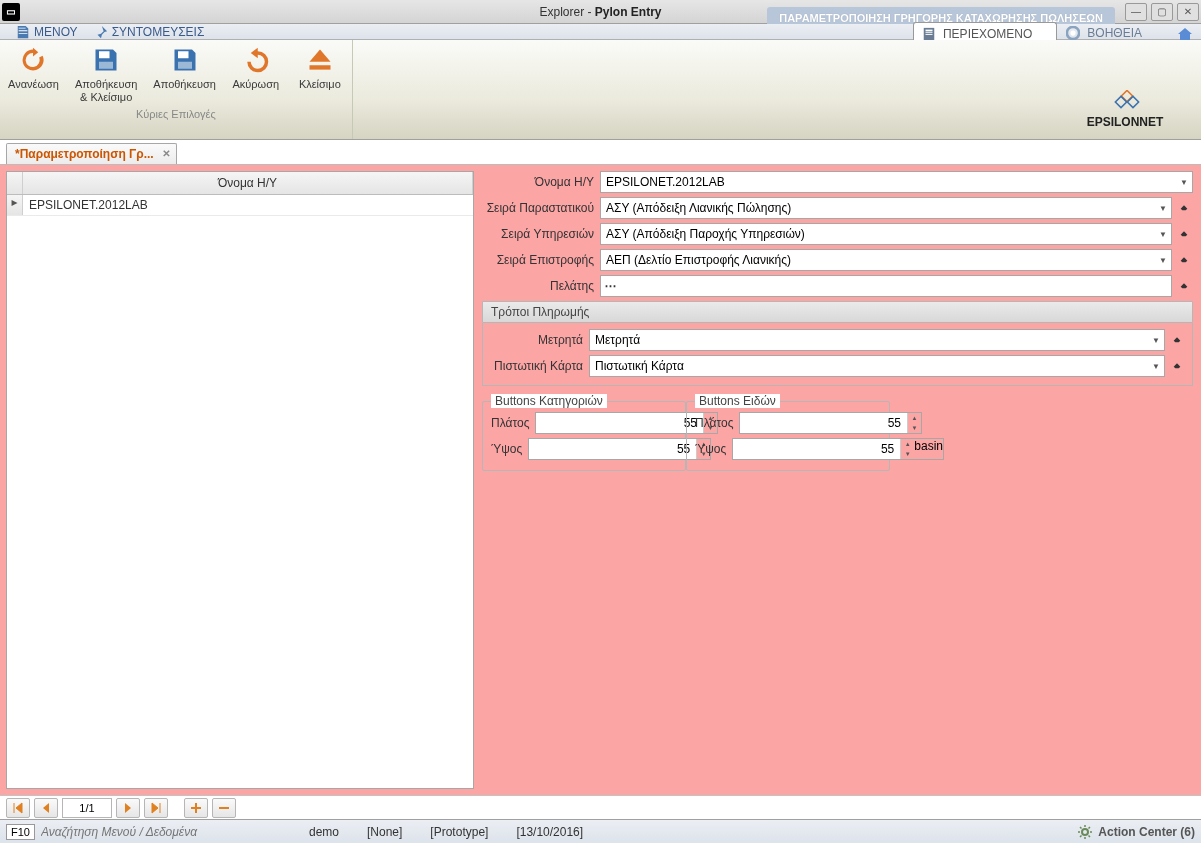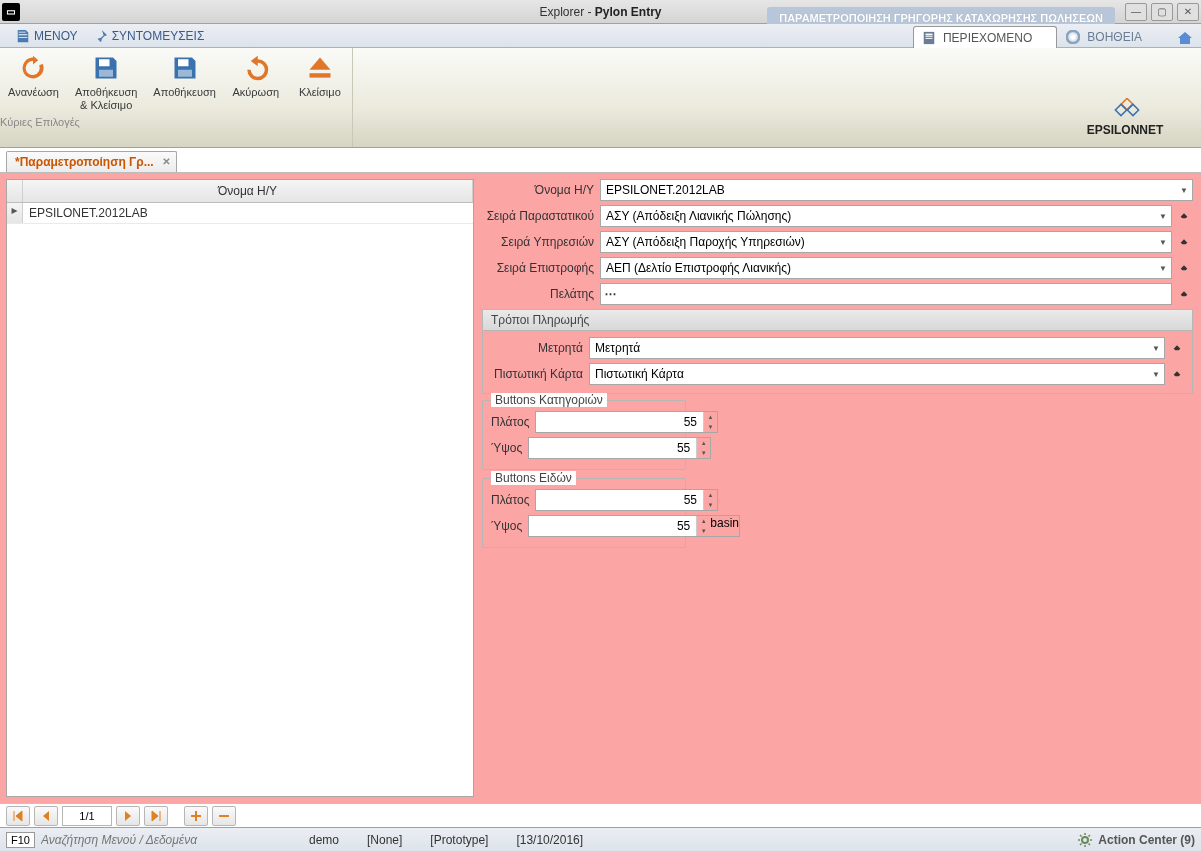--- a/index.html
+++ b/index.html
@@ -9,37 +9,37 @@
 .title-bar { height: 24px; background: linear-gradient(to bottom,#e6e6e6,#d4d4d4); border-bottom: 1px solid #a0a0a0; display:flex; align-items:center; padding: 0 2px; position:relative;}
 .title-bar .app-icon { width:18px; height:18px; background:#000; color:#fff; display:flex; align-items:center; justify-content:center; font-weight:bold; font-size:10px; border-radius:2px; margin-right:6px;}
 .title-left { flex:1; display:flex; align-items:center;}
 .title-center { position:absolute; left:50%; transform:translateX(-50%); font-size:12px; color:#333;}
 .title-center b { font-weight:bold; color:#222;}
 .title-ribbon-tab { background:#b8c6d9; color:#fff; padding: 3px 12px; font-size:11px; font-weight:bold; margin-left:auto; height:22px; display:flex; align-items:center; border-radius:3px 3px 0 0; text-shadow:0 0 1px rgba(0,0,0,0.2);margin-top:13px;}
 .win-controls { display:flex; gap:4px; margin-left:10px;}
 .win-btn { width:22px; height:18px; background:#e0e0e0; border:1px solid #999; border-radius:2px; display:flex; align-items:center; justify-content:center; font-size:10px; color:#555; cursor:pointer;}
 
 
-.menu-bar { height:24px; background:linear-gradient(to bottom,#ebeef3,#dde3eb); border-bottom:1px solid #b0b0b0; display:flex; align-items:center; padding:0 8px; position:relative;}
+.menu-bar { height:16px; background:linear-gradient(to bottom,#ebeef3,#dde3eb); border-bottom:1px solid #b0b0b0; display:flex; align-items:center; padding:0 8px; position:relative;}
 .menu-item { display:flex; align-items:center; gap:4px; padding: 2px 8px; color:#3a5a8a; cursor:pointer;}
 .menu-item .mi-icon { width:14px; height:14px;}
 .tabs-right { margin-left:auto; display:flex; align-items:flex-end; height:26px;}
 .tab-head { padding: 4px 24px 4px 8px; display:flex; align-items:center; gap:7px; color:#6a7d94; border:1px solid transparent; cursor:pointer;}
 .tab-head.active { background:#fff; border:1px solid #999; border-bottom:1px solid #fff; border-radius:3px 3px 0 0; color:#555; position:relative; top:1px;}
 .tab-head .ti-icon { width:14px; height:14px;}
 .home-icon { margin-left:10px; color:#5a8cd6; font-size:14px; cursor:pointer;}
 
 
 .ribbon { height:100px; background:linear-gradient(to bottom,#fafbf8 0%, #ebeadd 60%, #d6d4c2 100%); border-bottom:1px solid #a0a0a0; display:flex; position:relative;}
 .ribbon-group { display:flex; flex-direction:column; border-right:1px solid #c8c8b6; padding-bottom:2px;}
 .ribbon-buttons { display:flex; }
 .ribbon-btn { display:flex; flex-direction:column; align-items:center; justify-content:flex-start; padding: 6px 8px 2px 8px; min-width:64px; cursor:pointer; text-align:center;}
 .ribbon-btn .rb-icon { width:28px; height:28px; margin-bottom:4px;}
 .ribbon-btn .rb-label { font-size:11px; color:#3a3a3a; line-height:13px;}
-.ribbon-group-label { color:#888; font-size:11px; padding: 2px 0 3px;}
+.ribbon-group-label { text-align:center; color:#888; font-size:11px; padding: 2px 0 3px;}
 .logo { position:absolute; right:16px; bottom:6px; }
 
 
 .doc-tabs { height:24px; display:flex; align-items:flex-end; background:#fff; padding-left:6px; padding-top:2px;}
 .doc-tab { border:1px solid #a7a7a7; border-bottom:none; background:linear-gradient(to bottom,#fafafa,#ececec); padding:3px 22px 3px 8px; border-radius:2px 2px 0 0; position:relative; font-size:11px; color:#cc5500; font-weight:bold; cursor:pointer;text-align:center;}
 .doc-tab .close-x { position:absolute; right:5px; top:4px; color:#888; font-size:10px;}
 
 
 .body-area { display:flex; height:calc(851px - 24px - 26px - 100px - 24px - 22px - 24px); background:#fca5a5; border-top:1px solid #bcbcbc;}
 .left-pane { width:468px; border:1px solid #a7a7a7; margin:6px 0 6px 6px; display:flex; flex-direction:column; background:#fff;}
@@ -57,21 +57,21 @@
 .form-input-wrap { flex:1; display:flex; align-items:center; border:1px solid #a7a7a7; background:#fff; height:22px;}
 .form-input-wrap input { border:none; flex:1; padding:2px 5px; font-size:12px; outline:none; background:transparent;}
 .combo-arrow { width:16px; text-align:center; color:#555; cursor:pointer; font-size:8px;}
 .ellipsis-btn { width:20px; text-align:center; color:#333; cursor:pointer; font-weight:bold; letter-spacing:1px;}
 .clear-btn { width:18px; text-align:center; color:#333; cursor:pointer; margin-left:3px;}
 .clear-btn svg, .combo-arrow svg { width:10px; height:10px;}
 
 .section-header { background:linear-gradient(to bottom,#eaeaea,#d8d8d8); border:1px solid #b6b6b6; padding:3px 8px; color:#444; font-size:12px; margin-top:4px; border-radius:1px;}
 .section-body { border:1px solid #b6b6b6; border-top:none; padding:6px 6px 4px 6px;}
 
-.panel-row { display:flex; gap:8px; margin-top:6px;flex-direction:column;}
+.panel-row { display:flex; margin-top:15px;}
 .group-box { border:1px solid #b6b6b6; border-radius:2px; position:relative; padding:10px 8px 6px 8px; flex:none;}
 .group-box .gb-title { position:absolute; top:-8px; left:8px; background:#fff; padding:0 4px; color:#444; font-size:12px;}
 .spin-row { display:flex; align-items:center; margin-bottom:4px;}
 .spin-label { width:44px; text-align:right; padding-right:6px; color:#333;}
 .spin-input { flex:1; display:flex; border:1px solid #a7a7a7; height:22px;}
 .spin-input input { border:none; flex:1; text-align:right; padding:2px 6px; font-size:12px; outline:none;}
 .spin-btns { width:14px; display:flex; flex-direction:column; border-left:1px solid #ccc;}
 .spin-btns div { flex:1; font-size:6px; text-align:center; color:#555; cursor:pointer; line-height:10px;}
 
 
@@ -391,15 +391,15 @@
     <div class="status-seg">demo</div>
     <div class="status-seg">[None]</div>
     <div class="status-seg">[Prototype]</div>
     <div class="status-seg">[13/10/2016]</div>
   </div>
   <div class="status-right">
     <svg width="14" height="14" viewBox="0 0 14 14">
         <circle cx="7" cy="7" r="3" fill="none" stroke="#6a8a5a" stroke-width="2"></circle>
         <path d="M7 0v2M7 12v2M0 7h2M12 7h2M2 2l1.5 1.5M10.5 10.5L12 12M12 2l-1.5 1.5M3.5 10.5L2 12" stroke="#6a8a5a" stroke-width="1.5"></path>
       </svg>
-    <span>Action Center (9)</span>
+    <span>Action Center (6)</span>
   </div>
 </div>
 
 </body></html>

